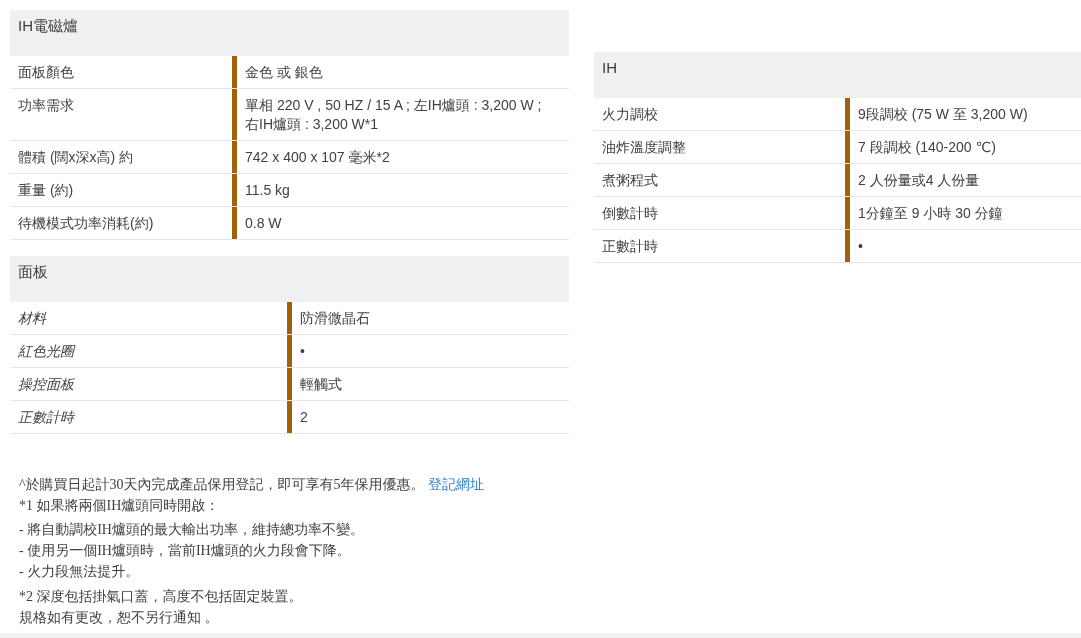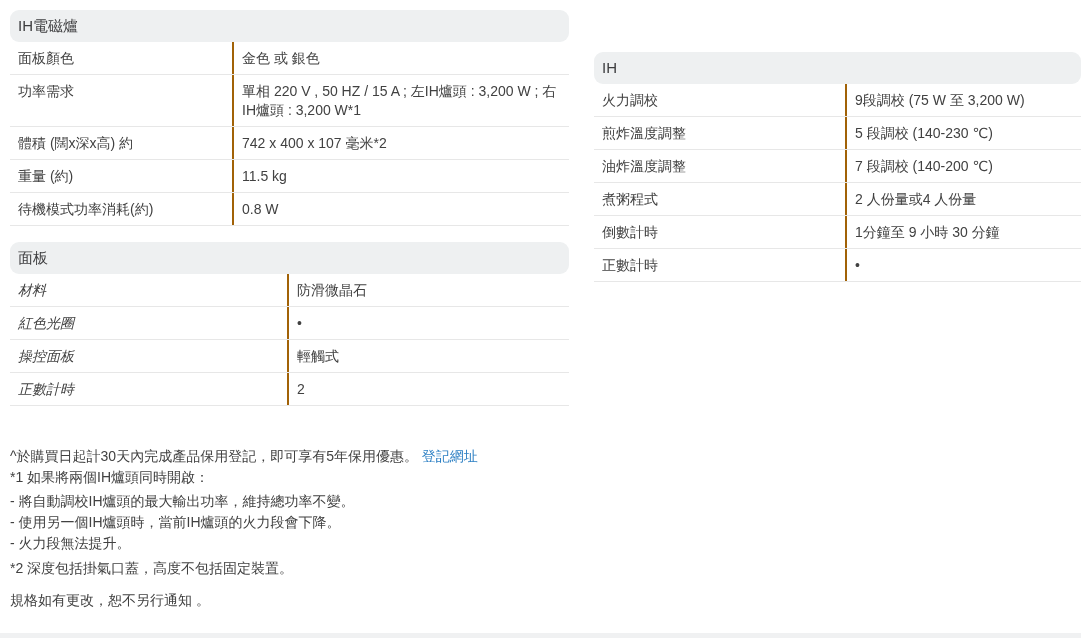--- a/index.html
+++ b/index.html
@@ -21,57 +21,57 @@
     gap: 25px;
     align-items: flex-start;
   }
   .col-left { width: 559px; flex: 0 0 559px; }
   .col-right { flex: 1 1 auto; min-width: 0; margin-top: 42px; }
 
   .spec-table { width: 100%; }
   .spec-table + .spec-table { margin-top: 16px; }
   .spec-header {
     background: #eef0f1;
-    padding: 6px 8px 7px 8px;
+    padding: 6px 8px 21px 8px;
     font-size: 15px;
     line-height: 19px;
     color: #3d3d3f;
-    border-radius: 9px;
   }
   .spec-row {
     display: flex;
     border-bottom: 1px solid #e7e7e7;
     font-size: 14px;
     line-height: 19px;
   }
   .spec-label {
     padding: 7px 8px 6px 8px;
     flex: 0 0 auto;
   }
   .spec-value {
     flex: 1 1 auto;
-    border-left: 2px solid #a16207;
+    border-left: 5px solid #a16207;
     padding: 7px 10px 6px 8px;
     min-width: 0;
   }
   .t-ihcooker .spec-label { width: 222px; }
   .t-panel    .spec-label { width: 277px; font-style: italic; }
   .t-ih       .spec-label { width: 251px; }
 
   .footnotes {
-    padding-left: 10px;
+    padding-left: 19px;
     margin-top: 40px;
     font-size: 14px;
     line-height: 21px;
     color: #414141;
+    font-family: Liberation Serif, serif;
   }
   .fn-line { margin: 0; }
   .fn-group { margin-top: 3px; }
   .fn-note2 { margin-top: 4px; }
-  .fn-disclaimer { margin-top: 11px; }
+  .fn-disclaimer { margin-top: 0; }
   a.reg-link {
     color: #2e80c4;
     text-decoration: none;
     cursor: pointer;
   }
   .bottom-strip {
     position: absolute;
     left: 0; right: 0; bottom: 0;
     height: 5px;
     background: #f0f1f2;
@@ -130,24 +130,20 @@
     </div>
 
     <div class="col-right">
       <div class="spec-table t-ih">
         <div class="spec-header">IH</div>
         <div class="spec-row">
           <div class="spec-label">火力調校</div>
           <div class="spec-value">9段調校 (75 W 至 3,200 W)</div>
         </div>
         <div class="spec-row">
-          <div class="spec-label">煎炸溫度調整</div>
-          <div class="spec-value">5 段調校 (140-230 ℃)</div>
-        </div>
-        <div class="spec-row">
           <div class="spec-label">油炸溫度調整</div>
           <div class="spec-value">7 段調校 (140-200 ℃)</div>
         </div>
         <div class="spec-row">
           <div class="spec-label">煮粥程式</div>
           <div class="spec-value">2 人份量或4 人份量</div>
         </div>
         <div class="spec-row">
           <div class="spec-label">倒數計時</div>
           <div class="spec-value">1分鐘至 9 小時 30 分鐘</div>

